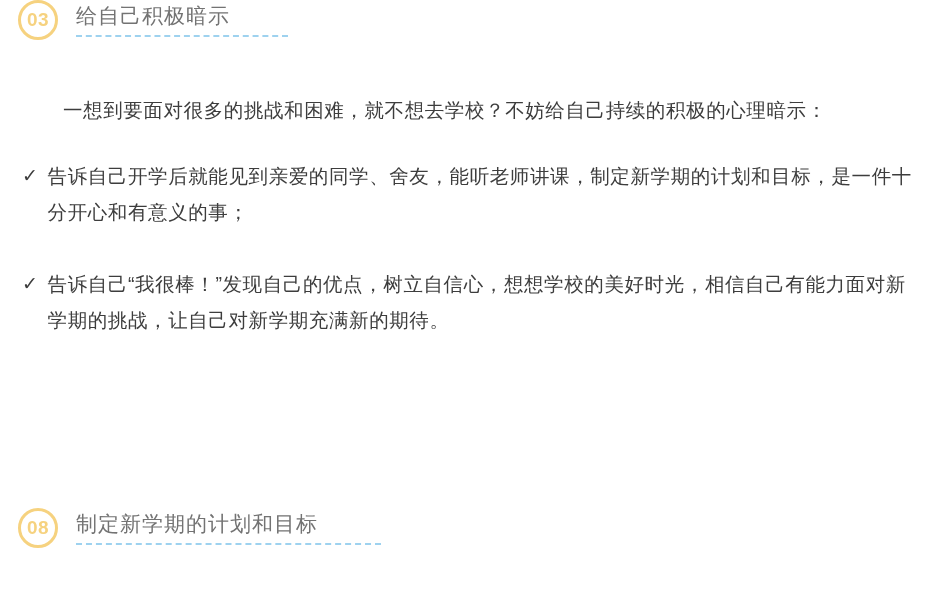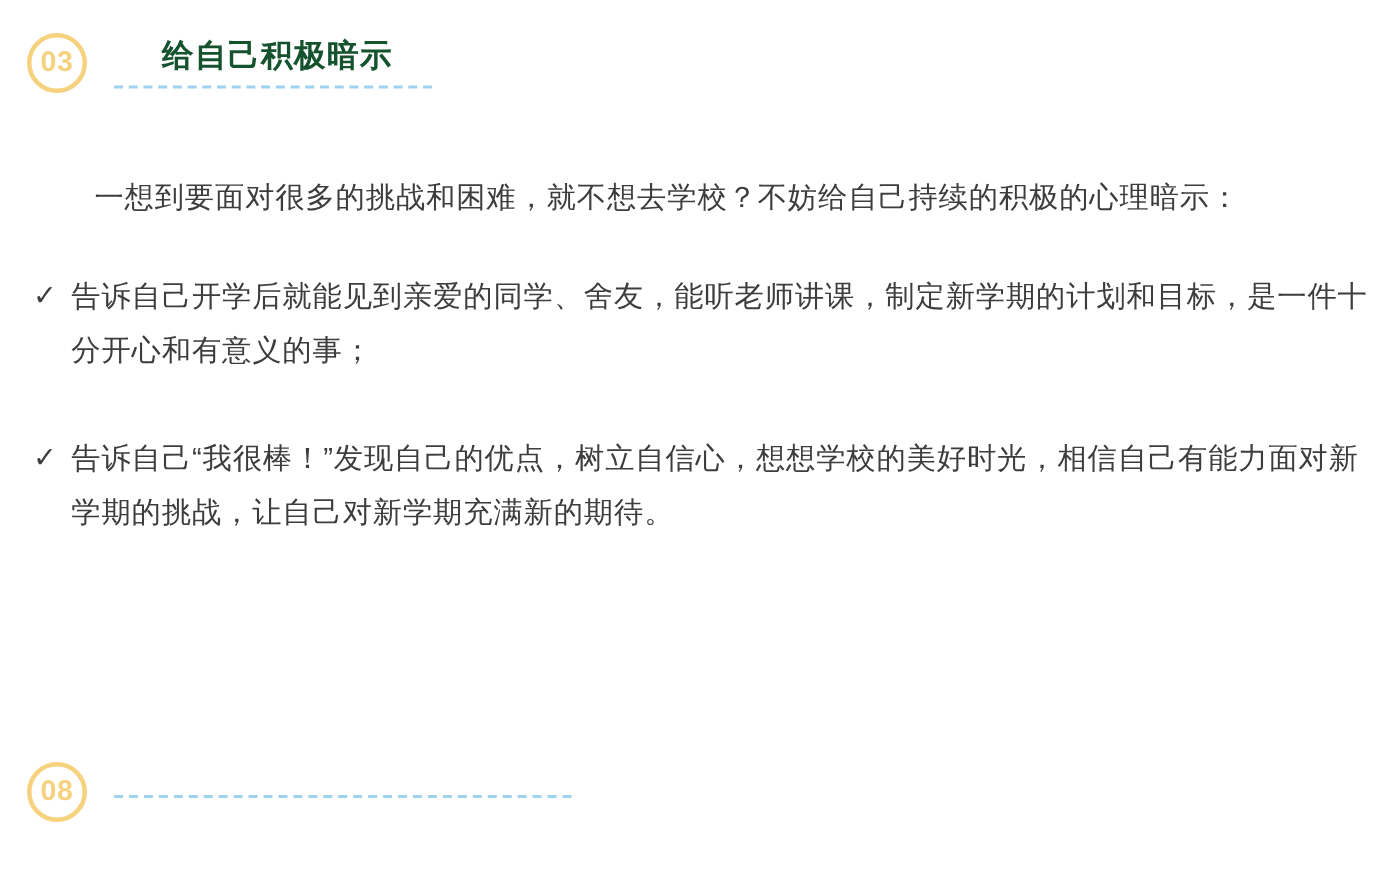--- a/index.html
+++ b/index.html
@@ -43,25 +43,24 @@
     flex: 0 0 auto;
     letter-spacing: 0.5px;
   }
   .head-text-wrap {
     display: flex;
     flex-direction: column;
     justify-content: center;
   }
   .head-title {
     font-size: 21px;
-    font-weight: bold;
-    color: #14532d;
+    font-weight: normal;
+    color: #737373;
     letter-spacing: 1px;
     line-height: 1.25;
-    margin-left: 32px;
   }
   .head-rule {
     margin-top: 6px;
     width: 212px;
     height: 0;
     border-bottom: 2px dashed #9ed2ef;
   }
   .head-rule.wide {
     width: 305px;
   }
@@ -99,21 +98,21 @@
     left: 0;
     top: 508px;
     width: 100%;
   }
 </style>
 </head>
 <body>
 
 <div class="page">
 
-  <div class="section-head" style="padding-top:22px;">
+  <div class="section-head" style="">
     <div class="num-badge">03</div>
     <div class="head-text-wrap">
       <div class="head-title">给自己积极暗示</div>
       <div class="head-rule"></div>
     </div>
   </div>
 
   <div class="body-block">
 
     <p class="para-intro" style="margin:0;margin-top:52px;">一想到要面对很多的挑战和困难，就不想去学校？不妨给自己持续的积极的心理暗示：</p>
@@ -126,17 +125,18 @@
     <div class="bullet-para" style="margin-top:36px;">
       <span class="check">✓</span>
       <span class="bullet-text">告诉自己“我很棒！”发现自己的优点，树立自信心，想想学校的美好时光，相信自己有能力面对新学期的挑战，让自己对新学期充满新的期待。</span>
     </div>
 
   </div>
 
   <div class="section-head sec-04">
     <div class="num-badge">08</div>
     <div class="head-text-wrap">
+      <div class="head-title">制定新学期的计划和目标</div>
       <div class="head-rule wide"></div>
     </div>
   </div>
 
 </div>
 
 </body></html>

